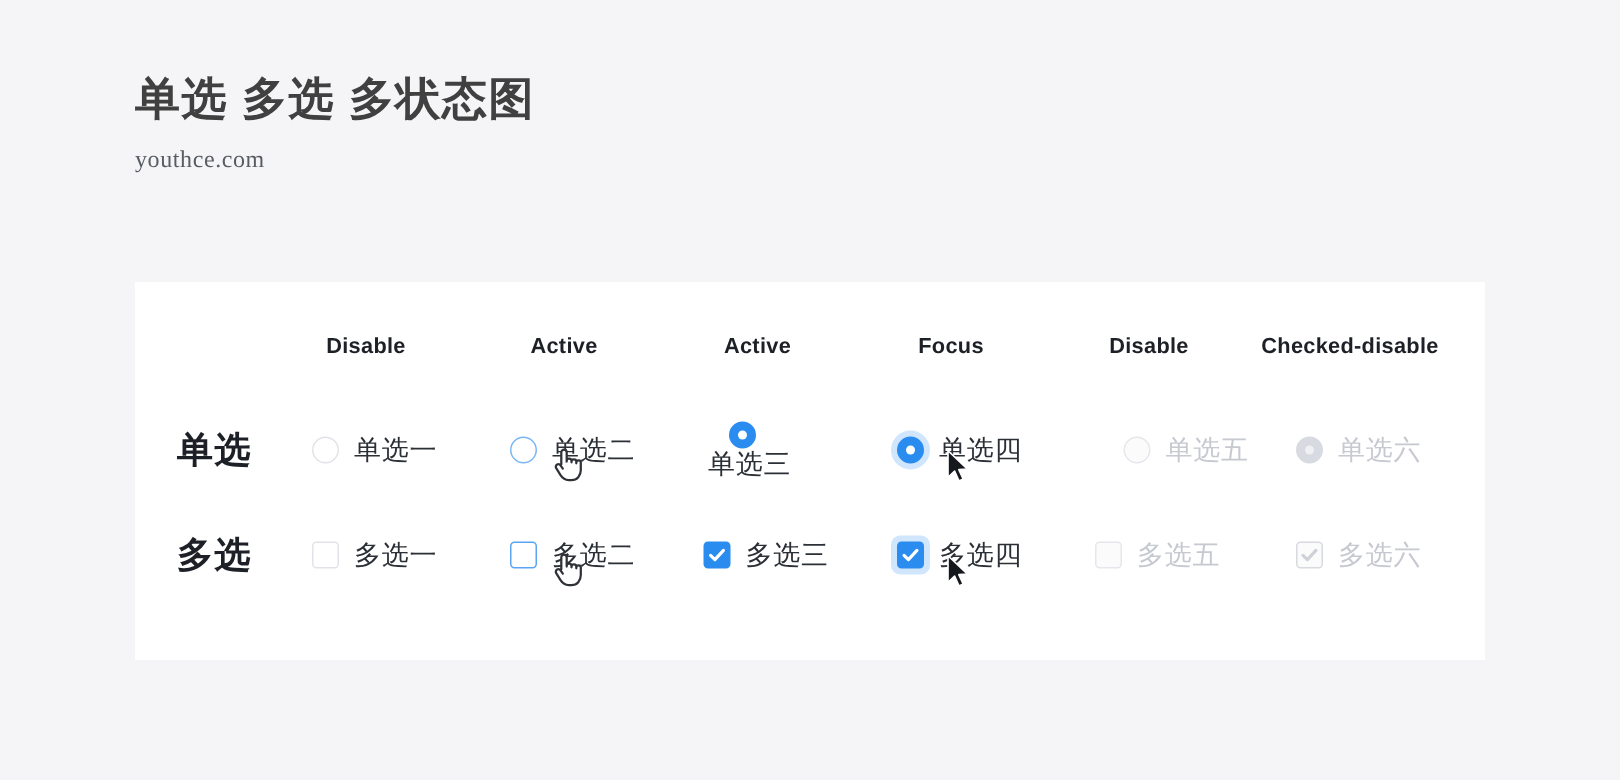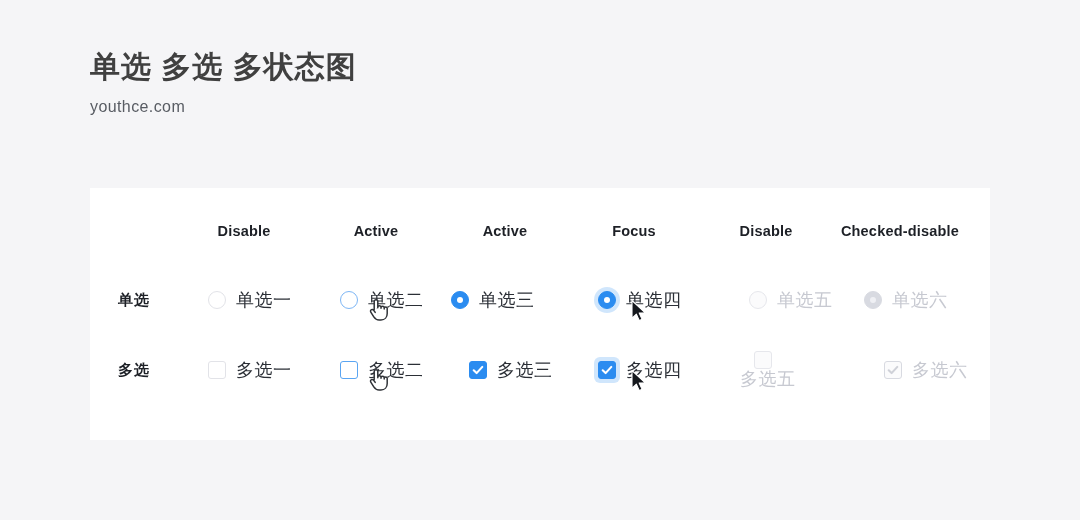--- a/index.html
+++ b/index.html
@@ -28,20 +28,21 @@
     letter-spacing: 1px;
     line-height: 40px;
     white-space: nowrap;
   }
   .page-subtitle {
     margin-top: 10px;
     font-size: 16px;
     color: #585c63;
     letter-spacing: 0.4px;
     line-height: 20px;
+    font-family: Liberation Serif, serif;
   }
 
   
   .card {
     position: absolute;
     left: 90px;
     top: 188px;
     width: 900px;
     height: 252px;
     background: #ffffff;
@@ -77,21 +78,21 @@
     height: 40px;
   }
   .row-radio { top: 92px; }
   .row-check { top: 162px; }
 
   .row-label {
     position: absolute;
     left: 28px;
     top: 50%;
     transform: translateY(-50%);
-    font-size: 15px;
+    font-size: 24px;
     font-weight: bold;
     color: #1d2026;
     letter-spacing: 1px;
     white-space: nowrap;
   }
 
   .cell {
     position: absolute;
     top: 50%;
     transform: translateY(-50%);
@@ -259,21 +260,21 @@
     <div class="row row-radio" id="row-0">
         <div class="row-label">单选</div>
         <div class="cell" style="left: 118px;">
           <div class="ctrl radio normal"></div>
           <span class="cell-label">单选一</span>
         </div>
         <div class="cell" style="left: 250px;">
           <div class="ctrl radio hover"></div>
           <span class="cell-label">单选二</span>
         </div>
-        <div class="cell" style="left: 361px;">
+        <div class="cell" style="left: 372px; flex-direction: column;">
           <div class="ctrl radio active"></div>
           <span class="cell-label">单选三</span>
         </div>
         <div class="cell" style="left: 508px;">
           <div class="ctrl radio focus"></div>
           <span class="cell-label">单选四</span>
         </div>
         <div class="cell" style="left: 659px;">
           <div class="ctrl radio disable"></div>
           <span class="cell-label muted">单选五</span>
@@ -302,25 +303,25 @@
           <span class="cell-label">多选三</span>
         </div>
         <div class="cell" style="left: 508px;">
           <div class="ctrl checkbox focus">
             <svg class="tick white" viewBox="0 0 13 13">
               <path d="M2.2 6.8 L5.1 9.6 L10.8 3.4"></path>
             </svg>
           </div>
           <span class="cell-label">多选四</span>
         </div>
-        <div class="cell" style="left: 640px; flex-direction: column;">
+        <div class="cell" style="left: 640px;">
           <div class="ctrl checkbox disable"></div>
           <span class="cell-label muted">多选五</span>
         </div>
-        <div class="cell" style="left: 794px;">
+        <div class="cell" style="left: 774px;">
           <div class="ctrl checkbox checked-disable">
             <svg class="tick grey" viewBox="0 0 13 13">
               <path d="M2.2 6.8 L5.1 9.6 L10.8 3.4"></path>
             </svg>
           </div>
           <span class="cell-label muted">多选六</span>
         </div>
       </div>
   </div>
 </div>

